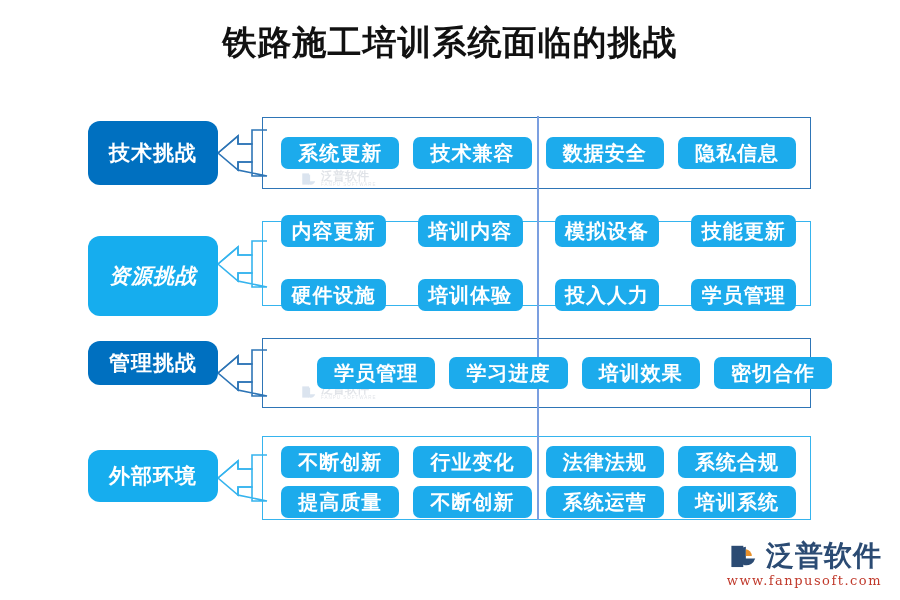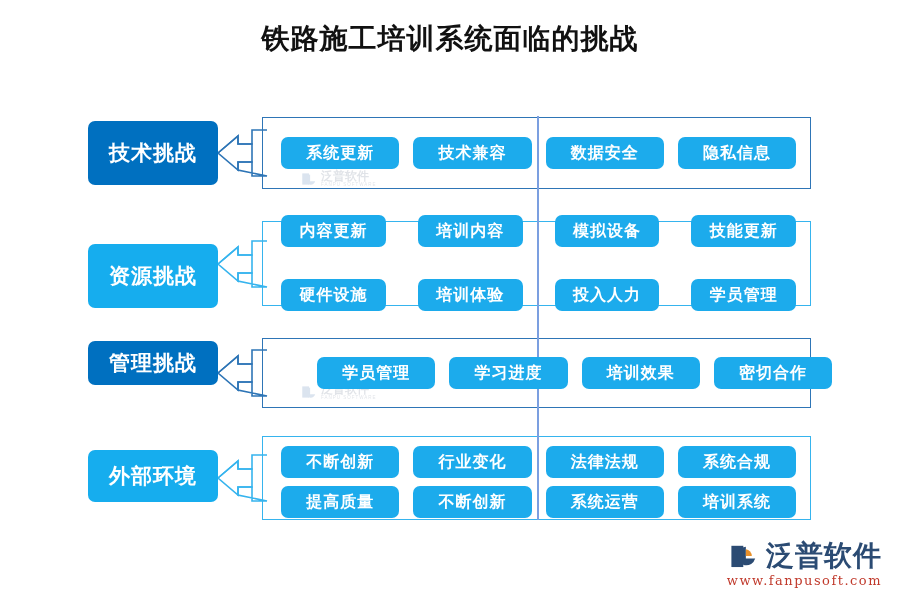--- a/index.html
+++ b/index.html
@@ -16,21 +16,21 @@
     -webkit-font-smoothing: antialiased;
   }
 
   
   #page-title {
     position: absolute;
     left: 0;
     top: 20px;
     width: 900px;
     text-align: center;
-    font-size: 28px;
+    font-size: 34px;
     font-weight: bold;
     color: #111111;
     letter-spacing: 1px;
     font-family: "DejaVu Serif", "Liberation Serif", serif;
   }
 
   
   #diagram {
     position: absolute;
     left: 0;
@@ -55,21 +55,21 @@
     position: absolute;
     left: 0;
     width: 900px;
   }
 
   
   .cat-label {
     position: absolute;
     left: 88px;
     width: 130px;
-    border-radius: 7px;
+    border-radius: 12px;
     display: flex;
     align-items: center;
     justify-content: center;
     color: #ffffff;
     font-size: 21px;
     font-weight: bold;
     letter-spacing: 1px;
     font-family: "DejaVu Serif", "Liberation Serif", serif;
     z-index: 4;
   }
@@ -106,21 +106,21 @@
     z-index: 3;
   }
   .pill {
     height: 32px;
     border-radius: 7px;
     background: #1CABEC;
     color: #ffffff;
     display: flex;
     align-items: center;
     justify-content: center;
-    font-size: 16px;
+    font-size: 20px;
     font-weight: bold;
     letter-spacing: 1px;
     font-family: Liberation Sans, sans-serif;
   }
 
   
   .watermark {
     position: absolute;
     z-index: 0;
     opacity: 0.18;
@@ -225,21 +225,21 @@
   </div>
 
   <div class="row">
     <div class="box light" style="top:221px; height:85px;"></div>
 
     <svg class="arrow" style="left:216px; top:238px;" width="52" height="52" viewBox="0 0 52 52">
       <path d="M2 26 L22 9 L22 17 L36 17 L36 3 L51 3 M51 49 L36 49 L36 35 L22 35 L22 43 Z" fill="none" stroke="#36B4EE" stroke-width="1.6" stroke-linejoin="miter"></path>
       <path d="M2 26 L22 9 L22 17 L36 17 L36 35 L22 35 L22 43 Z" fill="none" stroke="#36B4EE" stroke-width="1.6"></path>
     </svg>
 
-    <div class="cat-label light" style="top:244px; height:64px;">
+    <div class="cat-label light" style="top:236px; height:80px;font-style:italic;">
       <span>资源挑战</span>
     </div>
 
     <div class="pill-grid" style="top:215px;gap:32px;">
       <div class="pill">
           <span>内容更新</span>
         </div>
       <div class="pill">
           <span>培训内容</span>
         </div>

